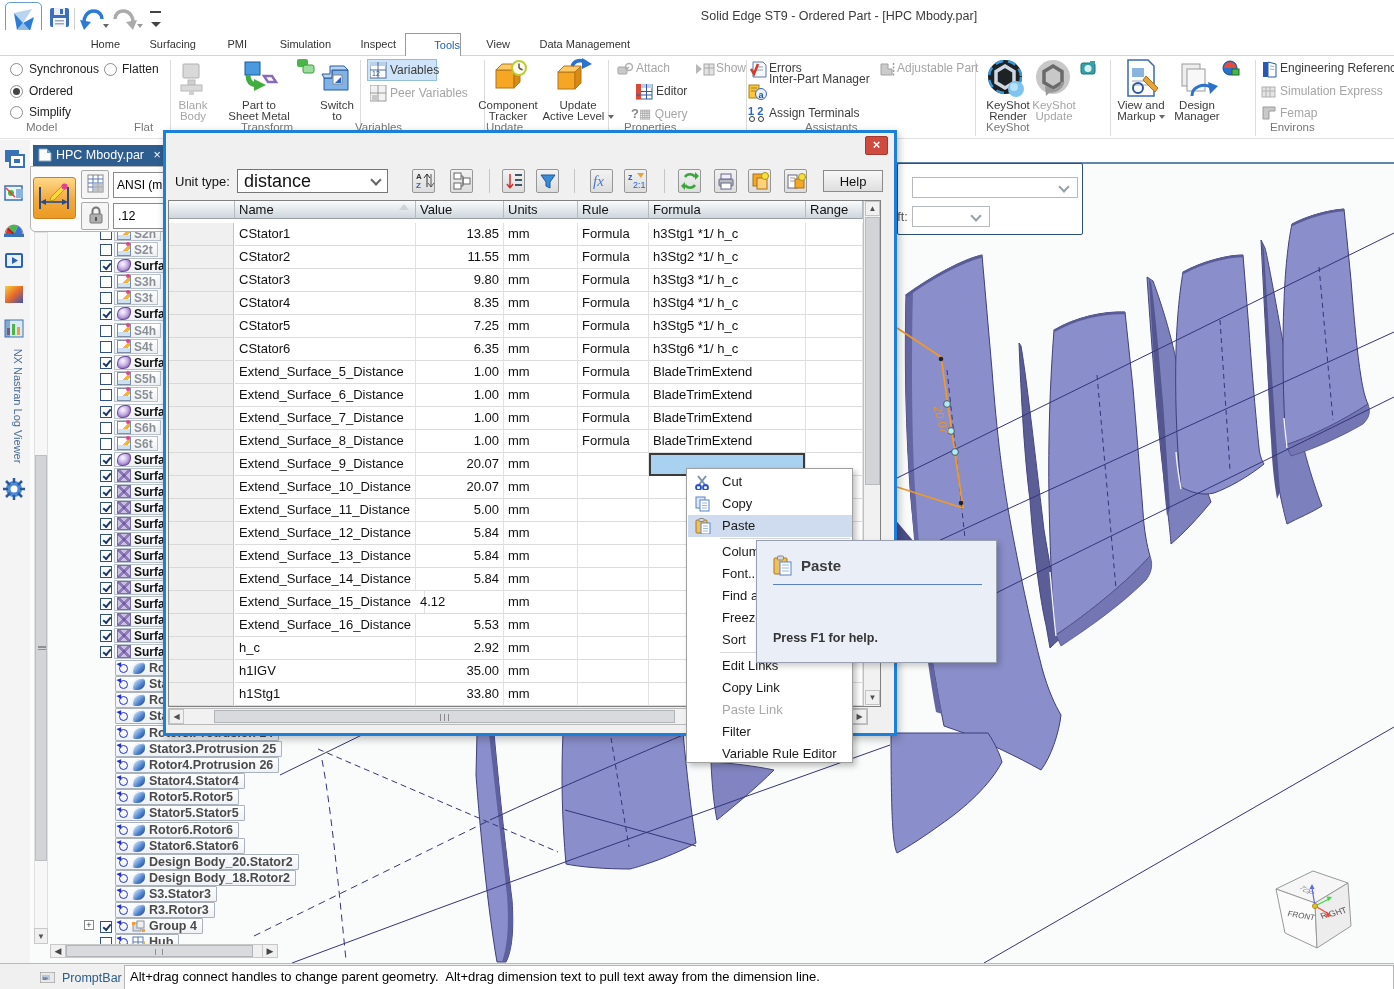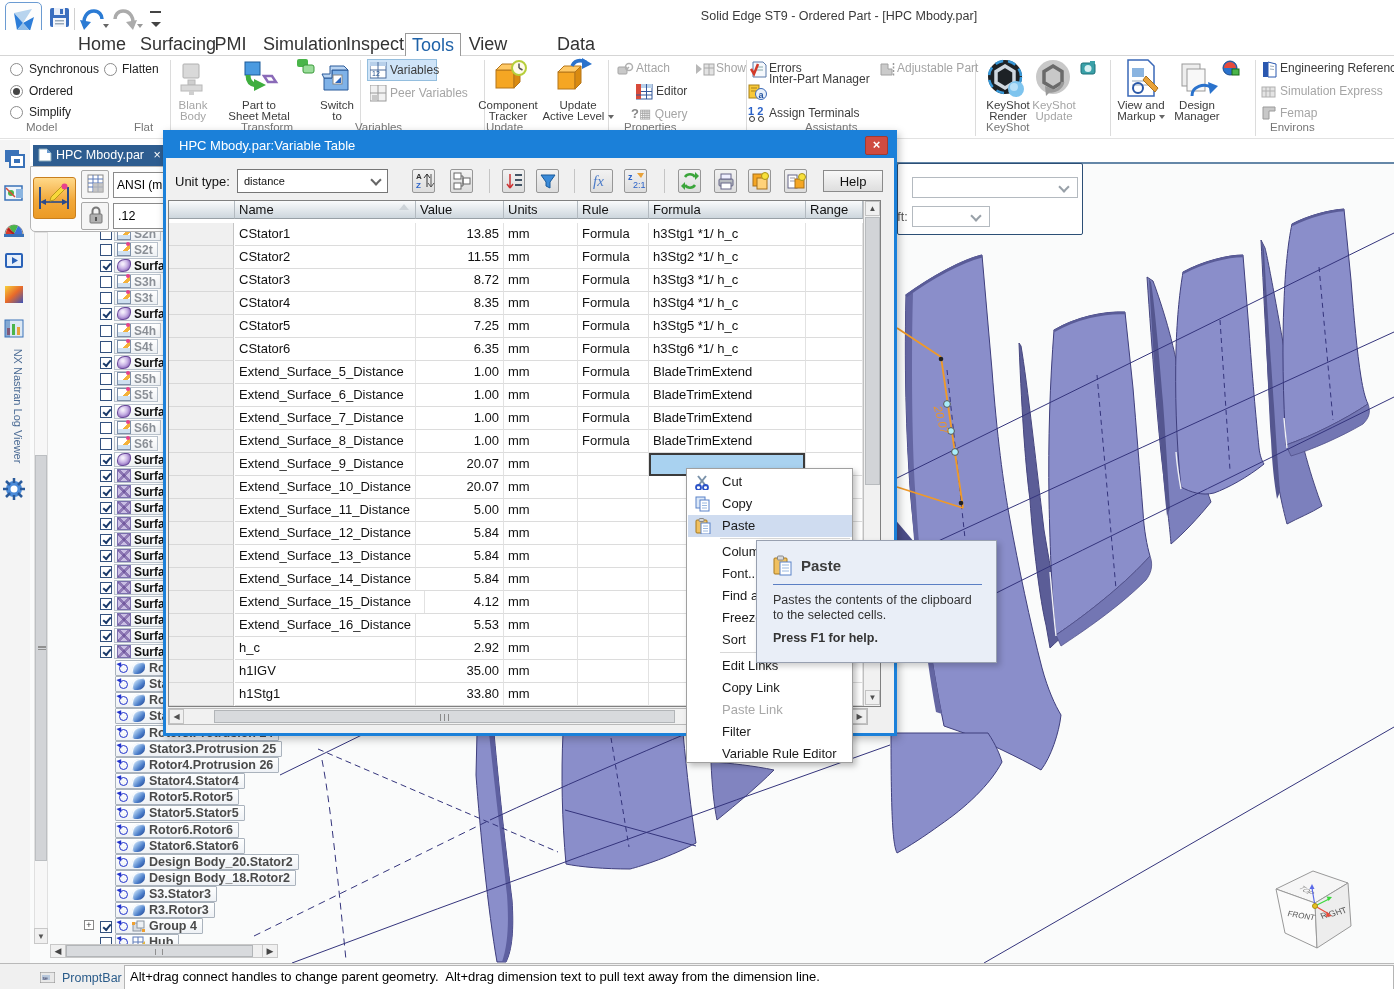--- a/index.html
+++ b/index.html
@@ -2,21 +2,21 @@
 <html><head><meta charset="utf-8"><style>
 *{margin:0;padding:0;box-sizing:border-box}
 html,body{width:1394px;height:989px;overflow:hidden}
 body{font-family:"Liberation Sans",sans-serif;background:#fff;position:relative}
 .ab{position:absolute}
 
 #titlebar{left:0;top:0;width:1394px;height:30px;background:#fff}
 #apps{left:5px;top:2px;width:37px;height:37px;border:1px solid #6b9bd2;border-radius:5px;background:#fdfdfd}
 #title{left:0;top:9px;width:1678px;text-align:center;font-size:12.5px;color:#3a3a3a}
 #tabs{left:0;top:30px;width:1394px;height:26px;background:#fff;border-bottom:1px solid #d5d5d5}
-.tab{position:absolute;top:3px;height:23px;line-height:22px;font-size:18px;color:#333;text-align:center}
+.tab{position:absolute;top:3px;height:23px;line-height:22px;font-size:11px;color:#333;text-align:right}
 .tab.sel{color:#1f62a8;background:#fff;border:1px solid #9a9a9a;border-bottom:none;z-index:2}
 #ribbon{left:0;top:56px;width:1394px;height:83px;background:#fff;border-bottom:1px solid #e2e2e2}
 .gsep{position:absolute;top:60px;width:1px;height:76px;background:#dcdcdc}
 .glabel{position:absolute;top:65px;font-size:11.5px;color:#767676;text-align:left;width:120px}
 .rlabel{position:absolute;font-size:11.5px;color:#3c3c3c;text-align:center;line-height:11px}
 .rlabel.dis, .rsm.dis{color:#a5a5a5}
 .rsm{position:absolute;font-size:12px;color:#3c3c3c;white-space:nowrap}
 .radio{position:absolute;width:13px;height:13px;border:1px solid #8c8c8c;border-radius:50%;background:#fff}
 .radio.on::after{content:"";position:absolute;left:2px;top:2px;width:7px;height:7px;border-radius:50%;background:#444}
 .rlab{position:absolute;font-size:12px;color:#222}
@@ -50,21 +50,21 @@
 .lk::after{content:"";position:absolute;left:-3px;top:-2.5px;width:0;height:0;border-left:3.5px solid transparent;border-right:3.5px solid transparent;border-bottom:4.5px solid #2233cc;transform:rotate(35deg)}
 .sw{width:13px;height:12px;background:linear-gradient(135deg,#e8f1fc 8%,#9cc0ea 35%,#4a7cc8 65%,#1a3a88 100%);border-radius:60% 30% 55% 30%;flex:none;box-shadow:inset 1px 1px 1px #fff}
 .titem{position:absolute;left:115px;height:16px;display:flex;align-items:center;gap:4px;border:1px solid #aab3bd;border-radius:1px;background:linear-gradient(#feffff,#eef1f5);padding:0 5px 0 3px;font-weight:bold;font-size:12.5px;color:#4a4a4a;white-space:nowrap}
 
 #dlg{left:163px;top:130px;width:734px;height:606px;background:#f0f0f0;border:3px solid #1b80d9;box-shadow:2px 3px 8px rgba(0,0,0,.25);z-index:50}
 #dtitle{left:0;top:0;width:728px;height:25px;background:#1b80d9;color:#fff;font-size:13px;line-height:25px;padding-left:13px}
 #dclose{right:6px;top:3px;width:23px;height:19px;background:#cf4b40;border:1px solid #a23a31;border-radius:2px;color:#fff;font-size:13px;font-weight:bold;text-align:center;line-height:16px}
 .dbtn{position:absolute;top:36px;width:23px;height:24px;background:linear-gradient(#f2f2f2,#dddddd);border:1px solid #979797;border-radius:2px}
 .dsep{position:absolute;top:36px;width:1px;height:24px;background:#c5c5c5}
 #help{left:657px;top:37px;width:60px;height:22px;background:linear-gradient(#f8f8f8,#dedede);border:1px solid #8a8a8a;font-size:13px;text-align:center;line-height:21px;color:#111}
-#unitdd{left:71px;top:36px;width:151px;height:24px;border:1px solid #767676;background:#fff;font-size:11px;line-height:22px;padding-left:6px;color:#111}
+#unitdd{left:71px;top:36px;width:151px;height:24px;border:1px solid #767676;background:#fff;font-size:18px;line-height:22px;padding-left:6px;color:#111}
 #dtable{left:2px;top:67px;width:713px;height:507px;border:1px solid #808080;background:#fff}
 .hcell{position:absolute;top:0;height:18px;background:linear-gradient(#fafbfc,#cdd6dd);border-right:1px solid #b3bac0;border-bottom:1px solid #98a0a6;font-size:13px;color:#111;line-height:18px;padding-left:4px}
 .rhc{position:absolute;left:0;width:65px;height:23px;background:#f0f0f0;border-right:1px solid #c5c5c5;border-bottom:1px solid #d8d8d8}
 .cell{position:absolute;height:23px;border-right:1px solid #e2e2e2;border-bottom:1px solid #dcdcdc;font-size:13px;color:#111;line-height:22px;padding:0 4px;white-space:nowrap;overflow:hidden}
 #vsb{position:absolute;right:0;top:0;width:17px;height:505px;background:#f1f1f1;border-left:1px solid #c0c0c0}
 #hsb{left:2px;top:575px;width:700px;height:17px;background:#f1f1f1;border:1px solid #b9b9b9}
 .sbtn{position:absolute;background:#f0f0f0;border:1px solid #c3c3c3;color:#505050;text-align:center}
 
 #menu{left:686px;top:468px;width:167px;height:295px;background:#fff;border:1px solid #a0a0a0;box-shadow:3px 3px 6px rgba(0,0,0,.25);z-index:60}
 .mi{position:absolute;left:1px;width:164px;height:22px;font-size:13px;color:#1a1a1a;line-height:22px}
@@ -791,21 +791,20 @@
   </div>
 <div id="status" class="ab"></div>
 <svg class="ab" style="left:40px;top:972px;z-index:5" width="15" height="11">
     <rect x="0" y="0" width="15" height="11" rx="1" fill="#e8e8e8" stroke="#888"></rect>
     <rect x="2" y="3" width="8" height="5" fill="#b8c8dc"></rect>
     <text x="2.5" y="7.5" font-size="5" fill="#335">se</text>
   </svg>
 <div class="ab" style="left:62px;top:971px;font-size:12.5px;color:#2b5c8a;z-index:5">PromptBar</div>
 <div id="pmsg" class="ab">Alt+drag connect handles to change parent geometry.&nbsp; Alt+drag dimension text to pull text away from the dimension line.</div>
 <div id="dlg" class="ab">
-<div id="dtitle" class="ab">HPC Mbody.par:Variable Table</div>
 <div id="dclose" class="ab">×</div>
 <div class="ab" style="left:9px;top:41px;font-size:13px;color:#111">Unit type:</div>
 <div id="unitdd" class="ab">distance<span class="chev" style="position:absolute;right:7px;top:6px;border-color:#666"></span></div>
 <div class="dbtn" style="left:246px"><svg width="22" height="22">
         <text x="3" y="9" font-size="8" font-weight="bold" fill="#333">A</text>
         <text x="3" y="18" font-size="8" font-weight="bold" fill="#2a62c8">Z</text>
         <path d="M14,4 L14,17 M14,4 l-3,4 M14,4 l3,4" stroke="#333" fill="none"></path>
         <path d="M18,17 l-3,-4 M18,17 l3,-4 M18,4 L18,17" stroke="#555" fill="none"></path>
       </svg></div>
 <div class="dbtn" style="left:284px"><svg width="22" height="22">
@@ -875,21 +874,21 @@
 <div class="cell" style="left:637px;top:22px;width:57px"></div>
 <div class="rhc" style="top:45px"></div>
 <div class="cell" style="left:66px;top:45px;width:181px">CStator2</div>
 <div class="cell" style="left:247px;top:45px;width:88px;text-align:right">11.55</div>
 <div class="cell" style="left:335px;top:45px;width:74px">mm</div>
 <div class="cell" style="left:409px;top:45px;width:71px">Formula</div>
 <div class="cell" style="left:480px;top:45px;width:157px">h3Stg2 *1/ h_c</div>
 <div class="cell" style="left:637px;top:45px;width:57px"></div>
 <div class="rhc" style="top:68px"></div>
 <div class="cell" style="left:66px;top:68px;width:181px">CStator3</div>
-<div class="cell" style="left:247px;top:68px;width:88px;text-align:right">8.72</div>
+<div class="cell" style="left:247px;top:68px;width:88px;text-align:right">9.80</div>
 <div class="cell" style="left:335px;top:68px;width:74px">mm</div>
 <div class="cell" style="left:409px;top:68px;width:71px">Formula</div>
 <div class="cell" style="left:480px;top:68px;width:157px">h3Stg3 *1/ h_c</div>
 <div class="cell" style="left:637px;top:68px;width:57px"></div>
 <div class="rhc" style="top:91px"></div>
 <div class="cell" style="left:66px;top:91px;width:181px">CStator4</div>
 <div class="cell" style="left:247px;top:91px;width:88px;text-align:right">8.35</div>
 <div class="cell" style="left:335px;top:91px;width:74px">mm</div>
 <div class="cell" style="left:409px;top:91px;width:71px">Formula</div>
 <div class="cell" style="left:480px;top:91px;width:157px">h3Stg4 *1/ h_c</div>
@@ -973,21 +972,21 @@
 <div class="cell" style="left:637px;top:344px;width:57px"></div>
 <div class="rhc" style="top:367px"></div>
 <div class="cell" style="left:66px;top:367px;width:181px">Extend_Surface_14_Distance</div>
 <div class="cell" style="left:247px;top:367px;width:88px;text-align:right">5.84</div>
 <div class="cell" style="left:335px;top:367px;width:74px">mm</div>
 <div class="cell" style="left:409px;top:367px;width:71px"></div>
 <div class="cell" style="left:480px;top:367px;width:157px"></div>
 <div class="cell" style="left:637px;top:367px;width:57px"></div>
 <div class="rhc" style="top:390px"></div>
 <div class="cell" style="left:66px;top:390px;width:190px">Extend_Surface_15_Distance</div>
-<div class="cell" style="left:247px;top:390px;width:88px;text-align:right">4.12</div>
+<div class="cell" style="left:247px;top:390px;width:88px;text-align:left">4.12</div>
 <div class="cell" style="left:335px;top:390px;width:74px">mm</div>
 <div class="cell" style="left:409px;top:390px;width:71px"></div>
 <div class="cell" style="left:480px;top:390px;width:157px"></div>
 <div class="cell" style="left:637px;top:390px;width:57px"></div>
 <div class="rhc" style="top:413px"></div>
 <div class="cell" style="left:66px;top:413px;width:181px">Extend_Surface_16_Distance</div>
 <div class="cell" style="left:247px;top:413px;width:88px;text-align:right">5.53</div>
 <div class="cell" style="left:335px;top:413px;width:74px">mm</div>
 <div class="cell" style="left:409px;top:413px;width:71px"></div>
 <div class="cell" style="left:480px;top:413px;width:157px"></div>
@@ -1104,14 +1103,13 @@
       <rect x="4.5" y="1" width="6" height="4" rx="1" fill="#d8d8d8" stroke="#888"></rect>
       <rect x="7" y="7" width="11" height="13" fill="#fff" stroke="#5a82c8"></rect>
       <g stroke="#9ab8e0">
         <line x1="9" y1="10" x2="16" y2="10"></line>
         <line x1="9" y1="13" x2="16" y2="13"></line>
         <line x1="9" y1="16" x2="16" y2="16"></line>
       </g>
     </svg>
 <div class="ab" style="left:44px;top:16px;font-size:15px;font-weight:bold;color:#3c3c3c">Paste</div>
 <div class="ab" style="left:16px;top:43px;width:209px;height:1px;background:#5b7fc4"></div>
-<div class="ab" style="left:16px;top:52px;width:215px;font-size:12.5px;color:#333;line-height:14.5px">Pastes the contents of the clipboard<br>to the selected cells.</div>
 <div class="ab" style="left:16px;top:90px;font-size:12.5px;font-weight:bold;color:#333">Press F1 for help.</div>
 </div>
 </body></html>

